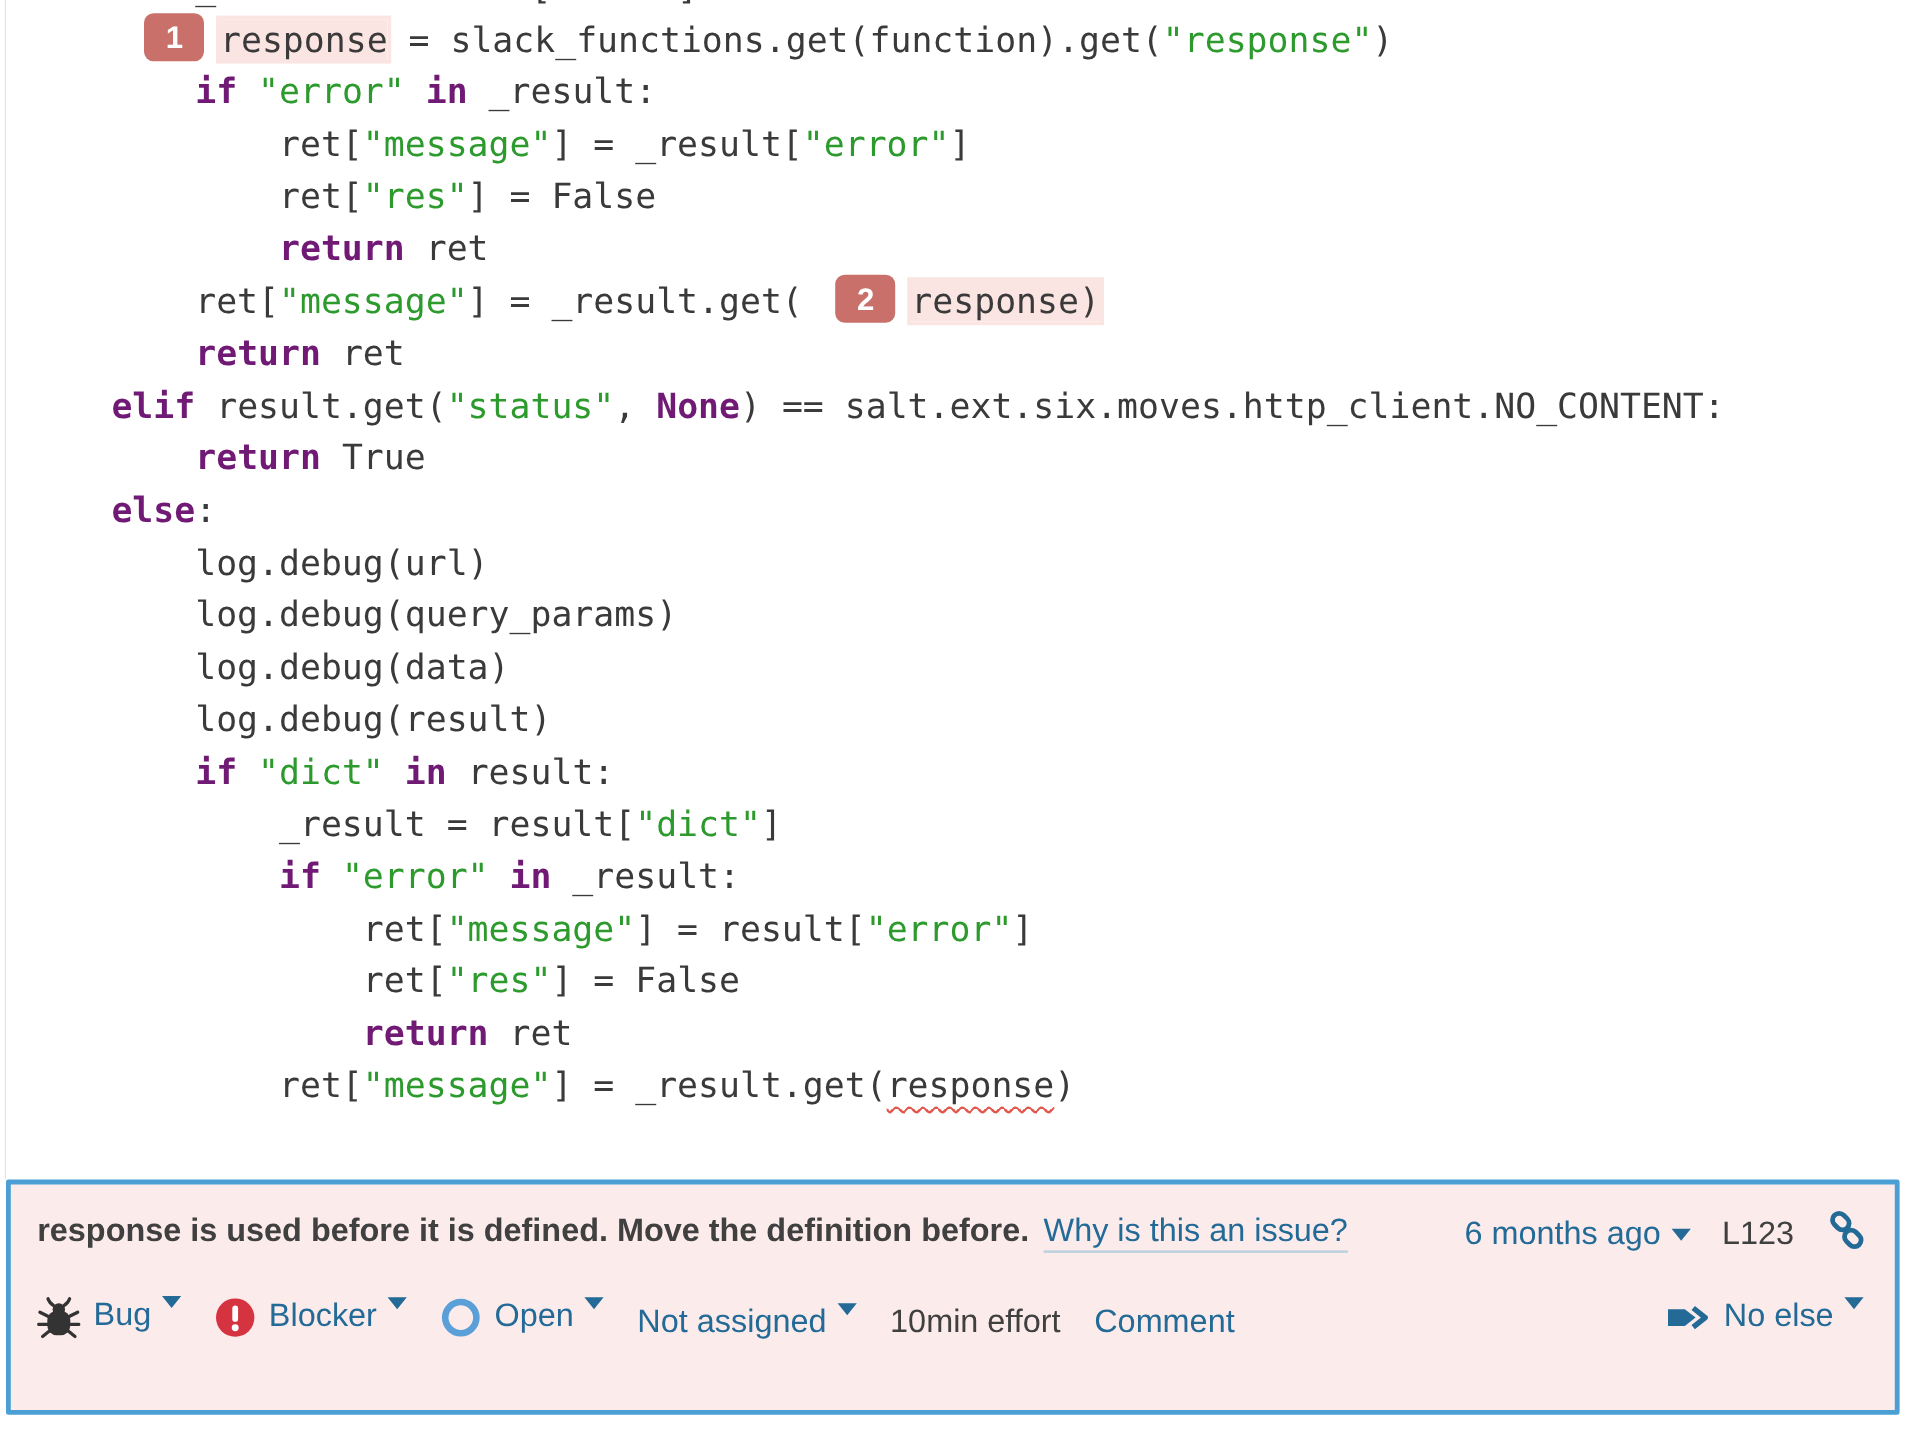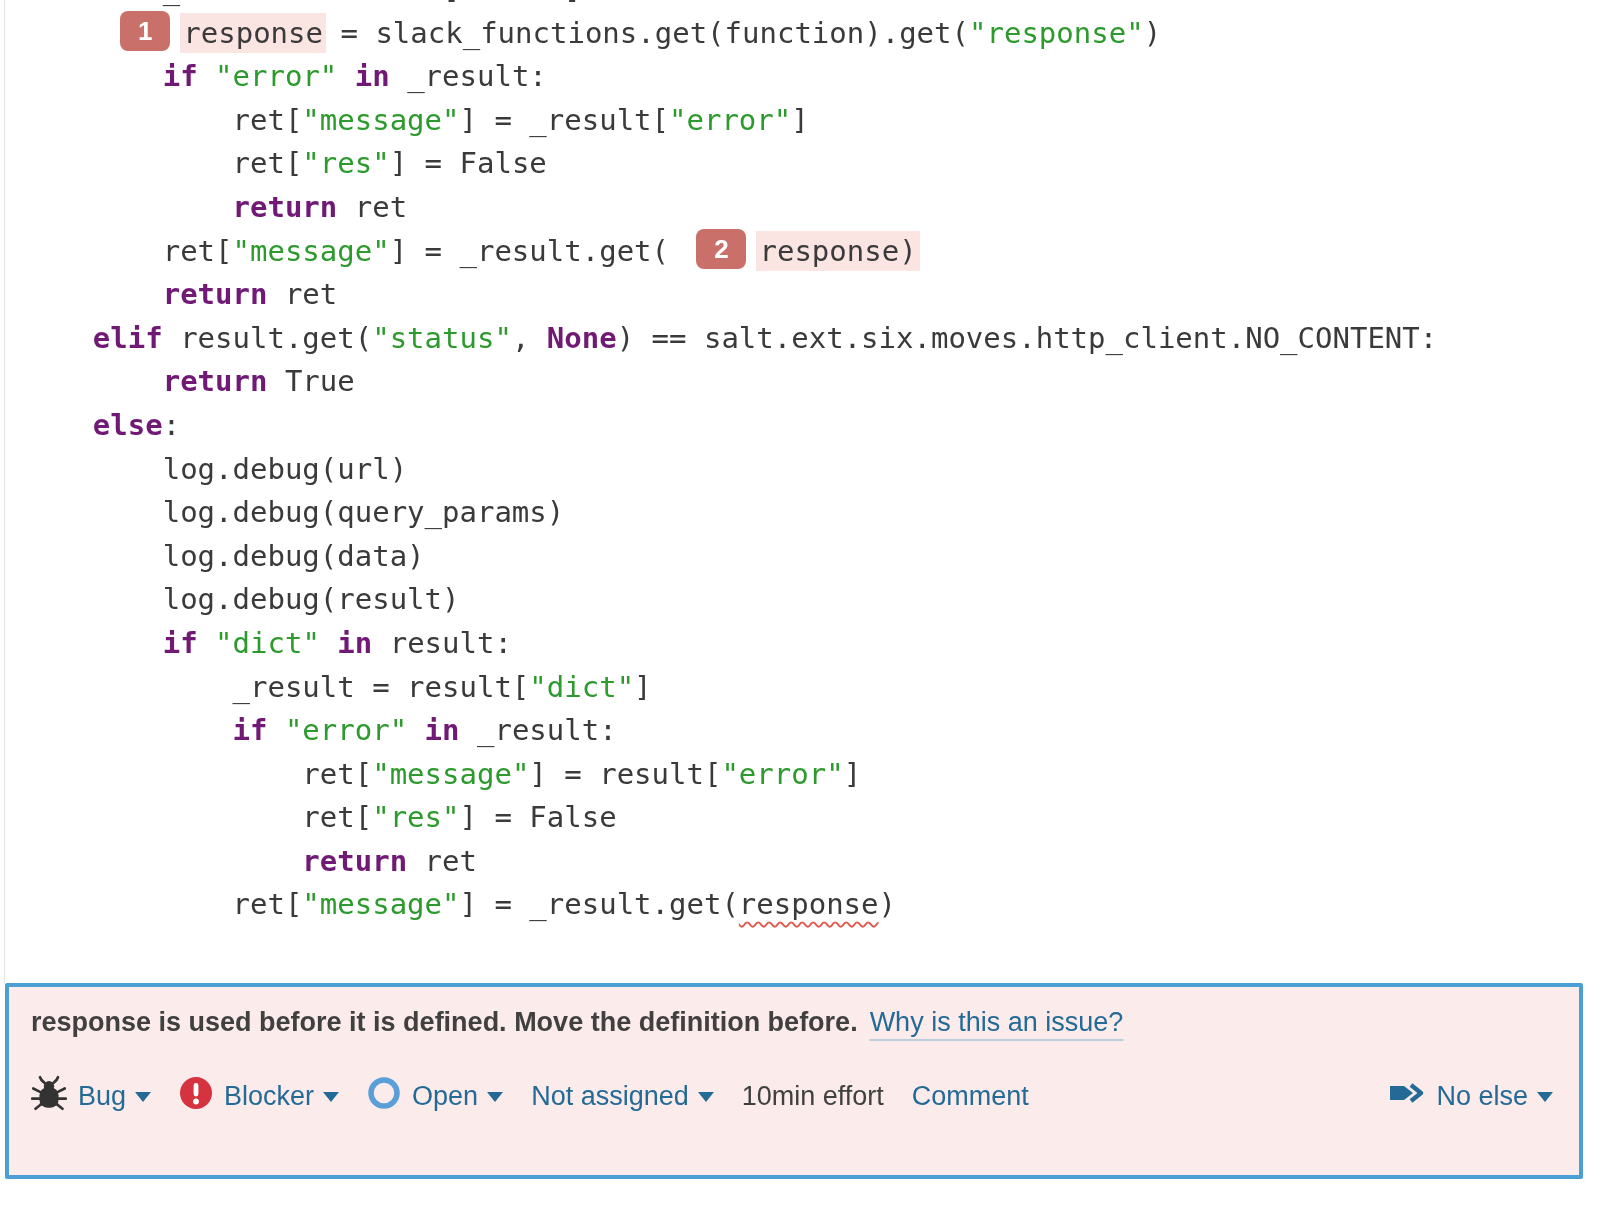--- a/index.html
+++ b/index.html
@@ -35,37 +35,47 @@
   .issue-meta{margin-left:auto;display:flex;align-items:center;gap:26px;
               white-space:nowrap;font-size:27px;color:#404040;padding-top:8px;}
   .age-btn{color:#236a97;cursor:pointer;white-space:nowrap;}
   .caret{display:inline-block;width:0;height:0;border-left:8px solid transparent;
          border-right:8px solid transparent;border-top:10px solid #236a97;
          margin-left:9px;vertical-align:3px;}
   .line-ref{color:#404040;}
   .icon{display:inline-block;vertical-align:middle;}
 
   .issue-actions{display:flex;align-items:center;margin-top:30px;font-size:27px;color:#236a97;}
-  .action{display:flex;align-items:center;margin-right:28px;cursor:pointer;white-space:nowrap;}
+  .action{display:flex;margin-right:28px;cursor:pointer;white-space:nowrap;}
   .action .icon{margin-right:11px;}
   .plain-text{color:#404040;cursor:default;}
   .tags-action{margin-left:auto;margin-right:4px;}
 </style>
 </head>
 <body>
 
 <div class="code-area">
   <div class="edge-line"></div>
   <pre class="code" id="code-pre"><div class="code-line"><span class="tok-t">        _result = result[</span><span class="tok-s">"dict"</span><span class="tok-t">]</span></div><div class="code-line"><span class="tok-t">     </span><span class="loc-badge">1</span><span class="tok-h">response</span><span class="tok-t"> = slack_functions.get(function).get(</span><span class="tok-s">"response"</span><span class="tok-t">)</span></div><div class="code-line"><span class="tok-t">        </span><span class="tok-k">if</span><span class="tok-t"> </span><span class="tok-s">"error"</span><span class="tok-t"> </span><span class="tok-k">in</span><span class="tok-t"> _result:</span></div><div class="code-line"><span class="tok-t">            ret[</span><span class="tok-s">"message"</span><span class="tok-t">] = _result[</span><span class="tok-s">"error"</span><span class="tok-t">]</span></div><div class="code-line"><span class="tok-t">            ret[</span><span class="tok-s">"res"</span><span class="tok-t">] = False</span></div><div class="code-line"><span class="tok-t">            </span><span class="tok-k">return</span><span class="tok-t"> ret</span></div><div class="code-line"><span class="tok-t">        ret[</span><span class="tok-s">"message"</span><span class="tok-t">] = _result.get( </span><span class="loc-badge">2</span><span class="tok-h">response)</span></div><div class="code-line"><span class="tok-t">        </span><span class="tok-k">return</span><span class="tok-t"> ret</span></div><div class="code-line"><span class="tok-t">    </span><span class="tok-k">elif</span><span class="tok-t"> result.get(</span><span class="tok-s">"status"</span><span class="tok-t">, </span><span class="tok-k">None</span><span class="tok-t">) == salt.ext.six.moves.http_client.NO_CONTENT:</span></div><div class="code-line"><span class="tok-t">        </span><span class="tok-k">return</span><span class="tok-t"> True</span></div><div class="code-line"><span class="tok-t">    </span><span class="tok-k">else</span><span class="tok-t">:</span></div><div class="code-line"><span class="tok-t">        log.debug(url)</span></div><div class="code-line"><span class="tok-t">        log.debug(query_params)</span></div><div class="code-line"><span class="tok-t">        log.debug(data)</span></div><div class="code-line"><span class="tok-t">        log.debug(result)</span></div><div class="code-line"><span class="tok-t">        </span><span class="tok-k">if</span><span class="tok-t"> </span><span class="tok-s">"dict"</span><span class="tok-t"> </span><span class="tok-k">in</span><span class="tok-t"> result:</span></div><div class="code-line"><span class="tok-t">            _result = result[</span><span class="tok-s">"dict"</span><span class="tok-t">]</span></div><div class="code-line"><span class="tok-t">            </span><span class="tok-k">if</span><span class="tok-t"> </span><span class="tok-s">"error"</span><span class="tok-t"> </span><span class="tok-k">in</span><span class="tok-t"> _result:</span></div><div class="code-line"><span class="tok-t">                ret[</span><span class="tok-s">"message"</span><span class="tok-t">] = result[</span><span class="tok-s">"error"</span><span class="tok-t">]</span></div><div class="code-line"><span class="tok-t">                ret[</span><span class="tok-s">"res"</span><span class="tok-t">] = False</span></div><div class="code-line"><span class="tok-t">                </span><span class="tok-k">return</span><span class="tok-t"> ret</span></div><div class="code-line"><span class="tok-t">            ret[</span><span class="tok-s">"message"</span><span class="tok-t">] = _result.get(</span><span class="tok-w">response</span><span class="tok-t">)</span></div></pre>
 </div>
 
 <div class="issue-box">
   <div class="issue-header">
     <div class="issue-title">
       <span class="issue-msg">response is used before it is defined. Move the definition before.</span><a class="why-link">Why is this an issue?</a>
+    </div>
+    <div class="issue-meta">
+      <span class="age-btn"><span>6 months ago</span><span class="caret"></span></span>
+      <span class="line-ref">L123</span>
+      <span class="icon">
+        <svg width="36" height="36" viewBox="0 0 36 36" fill="none" stroke="#236a97" stroke-width="4">
+          <rect x="5.5" y="5.5" width="15" height="11" rx="5.5" transform="rotate(45 13 11)"></rect>
+          <rect x="15.5" y="19.5" width="15" height="11" rx="5.5" transform="rotate(45 23 25)"></rect>
+        </svg>
+      </span>
     </div>
   </div>
 
   <div class="issue-actions">
     <span class="action">
       <span class="icon">
         <svg width="36" height="36" viewBox="0 0 32 32">
           <g stroke="#333" stroke-width="2.4" stroke-linecap="round" fill="none">
             <path d="M12 7 Q9 5 8 2"></path>
               <path d="M20 7 Q23 5 24 2"></path>

